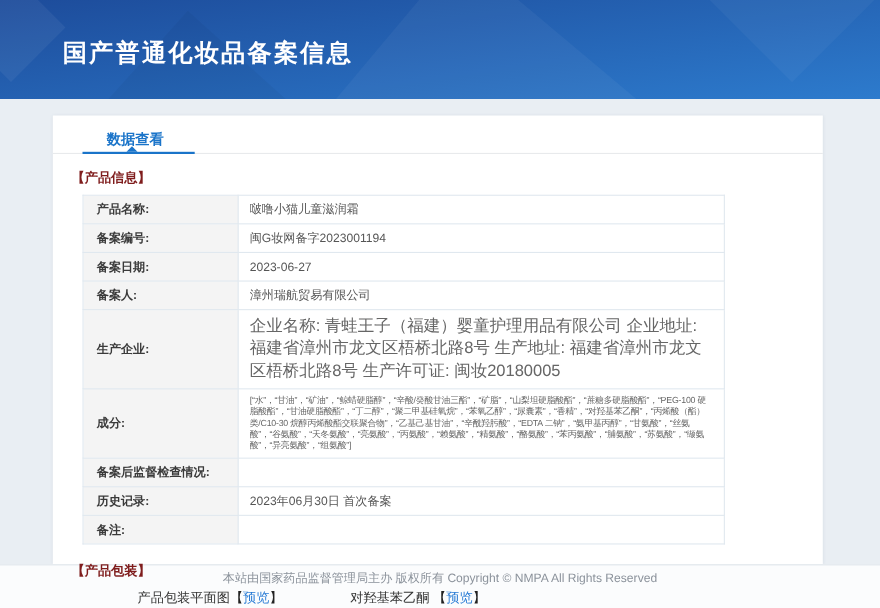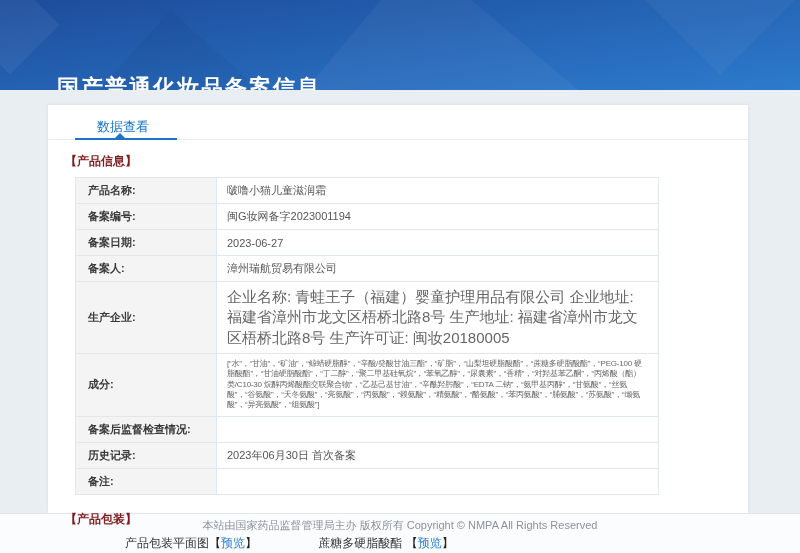--- a/index.html
+++ b/index.html
@@ -8,29 +8,29 @@
 
   
   .header { position:relative; height:90px; overflow:hidden;
     background:linear-gradient(172deg, var(--header-gradient-start,#1d4c9b) 0%, var(--header-gradient-end,#2d7bcd) 100%); }
   .deco { position:absolute; background:rgba(255,255,255,0.055); }
   .deco.d1 { width:70px; height:70px; transform:rotate(45deg); left:-25px; top:-10px; }
   .deco.d2 { width:260px; height:180px; transform:rotate(40deg); left:330px; top:18px; background:rgba(255,255,255,0.045); }
   .deco.d3 { width:120px; height:120px; transform:rotate(45deg); left:660px; top:-70px; background:rgba(255,255,255,0.04); }
   .deco.d4 { width:160px; height:120px; transform:rotate(42deg); left:110px; top:48px; background:rgba(0,0,0,0.035); }
   .page-title { position:absolute; left:57px; top:33px; color:#ffffff;
-    font-size:22px; font-weight:bold; letter-spacing:2px;margin-top:40px; }
+    font-size:22px; font-weight:bold; letter-spacing:2px; }
 
   
   .content { background:#e9eef3; padding:15px 52px 0 48px; height:423px; }
   .card { background:#ffffff; width:700px; height:408px; box-shadow:0 0 3px rgba(120,140,160,0.18); }
 
   
   .tabbar { position:relative; height:35px; border-bottom:1px solid #e8eaec; }
-  .tab { position:absolute; left:49px; top:13px; font-size:13px; font-weight:normal;
+  .tab { position:absolute; left:49px; top:13px; font-size:13px; font-weight:bold;
     color:var(--tab-blue,#1a74c9); cursor:pointer; }
   .tab-underline { position:absolute; left:27px; bottom:-1px; width:102px; height:2px;
     background:var(--tab-blue,#1a74c9); }
   .tab-indicator { position:absolute; left:67px; bottom:1px; width:0; height:0;
     border-left:5px solid transparent; border-right:5px solid transparent;
     border-bottom:5px solid var(--tab-blue,#1a74c9); }
 
   
   .section-heading { margin:13px 0 7px 17px; font-size:12px; font-weight:bold; color:#7f1d1d; }
 
@@ -117,21 +117,21 @@
         <td class="lbl">备注:</td>
         <td class="val"></td>
       </tr>
     </tbody>
       </table>
 
     <div class="section-heading" style="margin-top:16px;">【产品包装】</div>
 
     <div class="pkg-line">
       <span class="pkg-item"><span>产品包装平面图</span><span class="bracket">【</span><a class="blue-link">预览</a><span class="bracket">】</span></span>
-      <span class="pkg-item"><span>蔗糖多硬脂酸酯 </span><span class="bracket">【</span><a class="blue-link">预览</a><span class="bracket">】</span></span>
+      <span class="pkg-item"><span>对羟基苯乙酮 </span><span class="bracket">【</span><a class="blue-link">预览</a><span class="bracket">】</span></span>
     </div>
 
     <div class="link-line">
       <span class="lk-heading">【执行标准】</span>
       <a class="blue-link">点击查看</a>
     </div>
 
   </div>
 </div>
 

